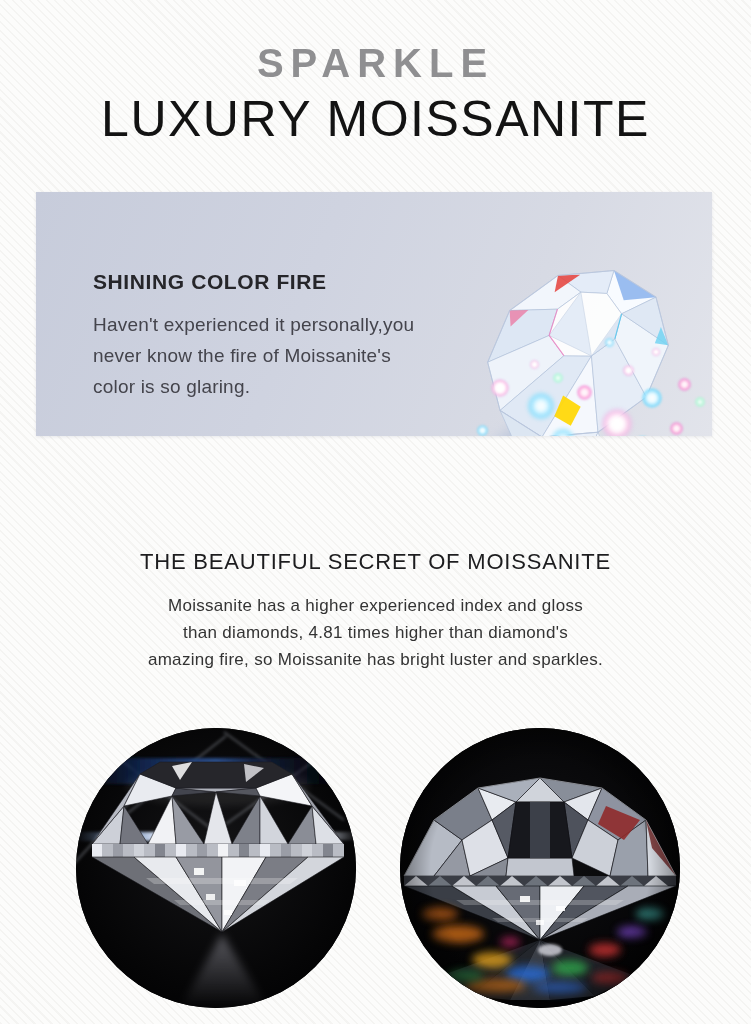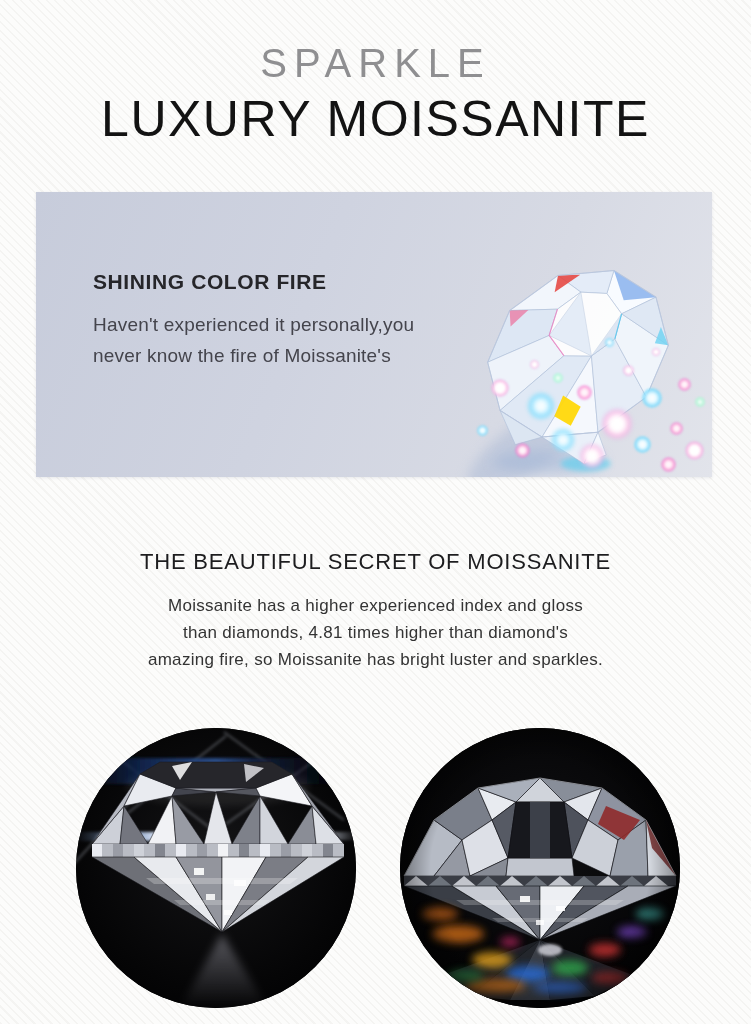--- a/index.html
+++ b/index.html
@@ -8,32 +8,32 @@
     position:relative; width:751px; height:1024px; overflow:hidden;
     font-family:"Liberation Sans", sans-serif;
     background:
       repeating-linear-gradient(45deg, rgba(205,203,196,0.16) 0 1.5px, rgba(255,255,255,0) 1.5px 6px),
       #fcfcfb;
   }
 
   
   .hdr-sub {
     position:absolute; top:41px; left:0; width:100%;
-    text-align:center; font-size:40px; font-weight:400;
+    text-align:center; font-size:40px; font-weight:700;
     letter-spacing:7px; color:#8f8f91;
   }
   .hdr-title {
     position:absolute; top:90px; left:0; width:100%;
     text-align:center; font-size:50px; font-weight:400;
     letter-spacing:1.5px; color:#131313;
   }
 
   
   .banner {
-    position:absolute; left:36px; top:192px; width:676px; height:285px;
+    position:absolute; left:36px; top:192px; width:676px; height:244px;
     overflow:hidden;
     background:linear-gradient(112deg,#c7ccdb 0%,#cfd3e0 40%,#d7dae4 70%,#e2e4eb 100%);
     box-shadow:0 1px 3px rgba(40,50,80,0.10);
   }
   .banner-caption { position:absolute; left:57px; top:78px; }
   .banner-heading {
     font-size:21px; font-weight:600; letter-spacing:0.6px;
     color:#26262a; margin-bottom:15px;
   }
   .banner-line {
@@ -76,20 +76,21 @@
   <div>
     <div class="hdr-sub">SPARKLE</div>
     <div class="hdr-title">LUXURY MOISSANITE</div>
   </div>
 
   <div class="banner">
     <div class="banner-caption">
       <div class="banner-heading">SHINING COLOR FIRE</div>
       <span class="banner-line">Haven't experienced it personally,you</span>
       <span class="banner-line">never know the fire of Moissanite's</span>
+      <span class="banner-line">color is so glaring.</span>
     </div>
 
     <svg class="hero-gem" viewBox="0 0 220 240">
       <defs>
         <filter id="bb6" x="-60%" y="-60%" width="220%" height="220%">
             <feGaussianBlur stdDeviation="6"></feGaussianBlur>
           </filter>
         <filter id="bb3" x="-60%" y="-60%" width="220%" height="220%">
             <feGaussianBlur stdDeviation="3"></feGaussianBlur>
           </filter>

